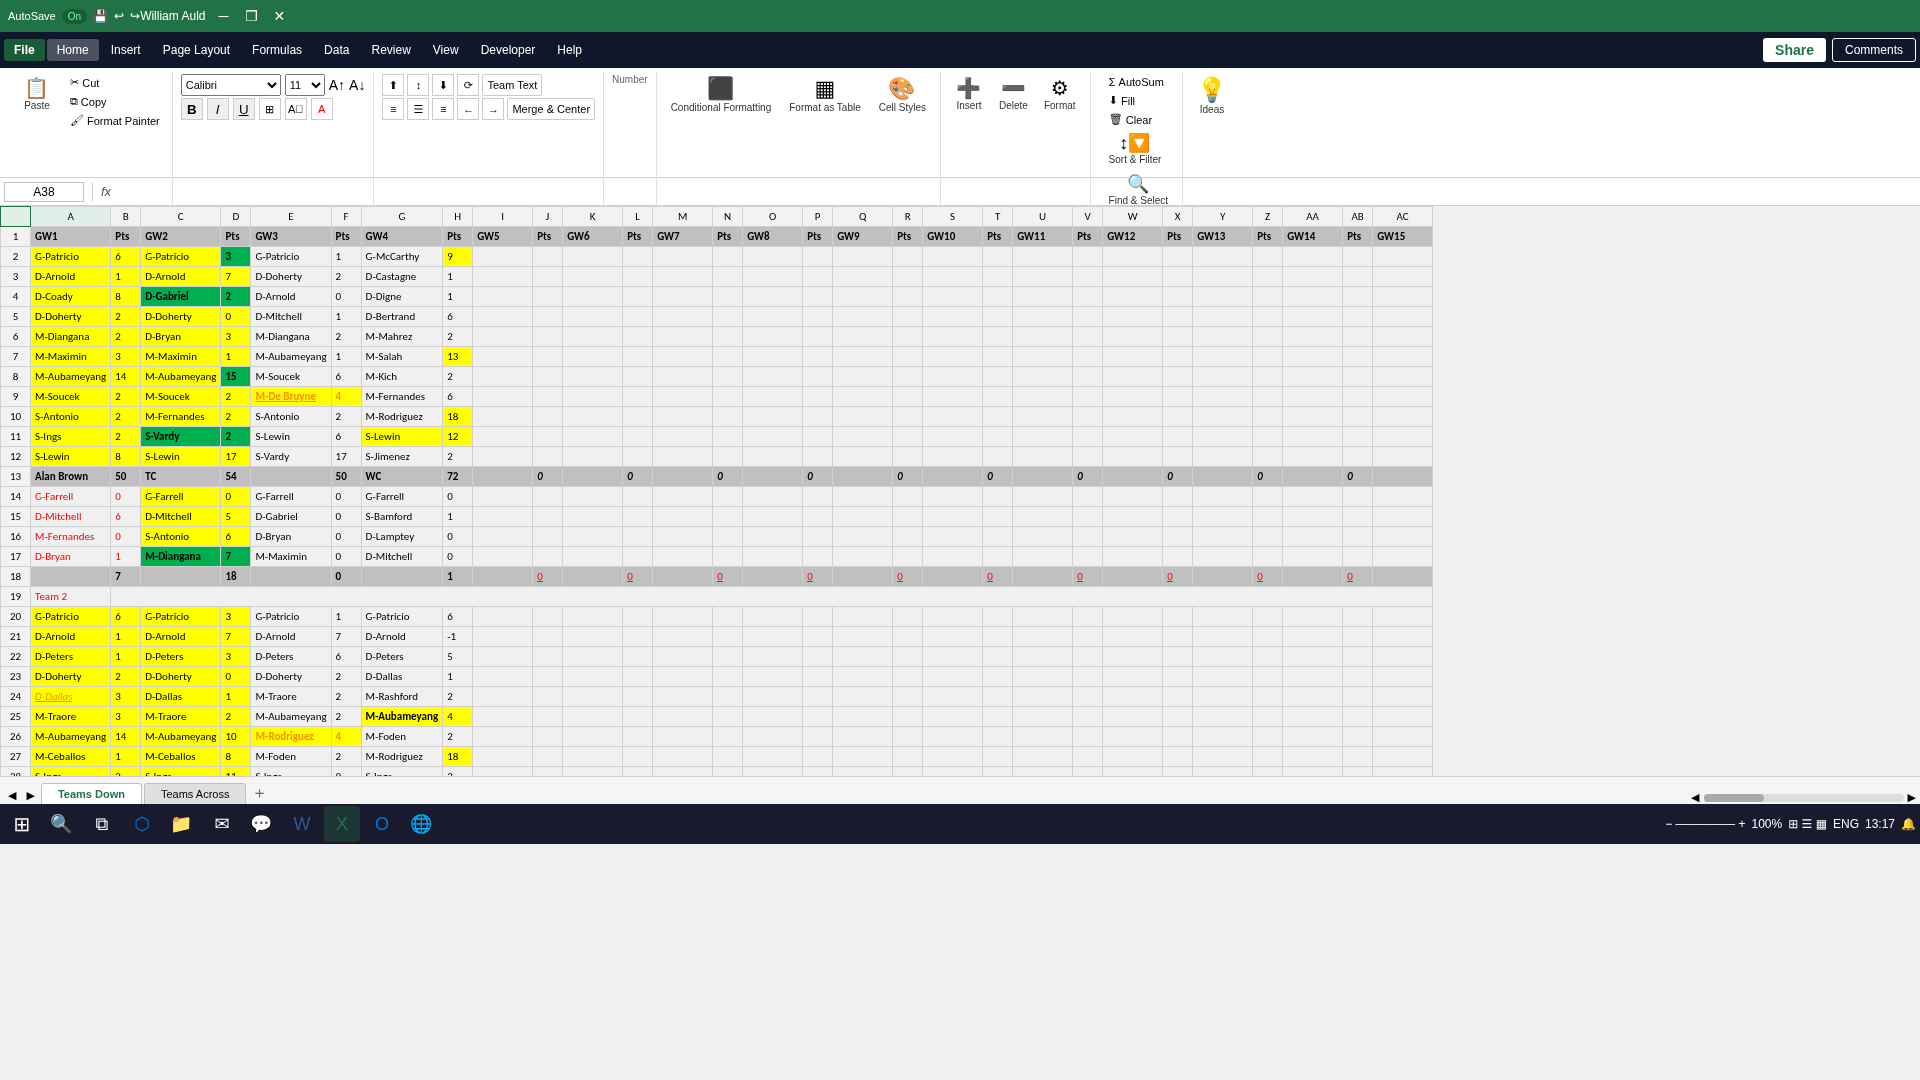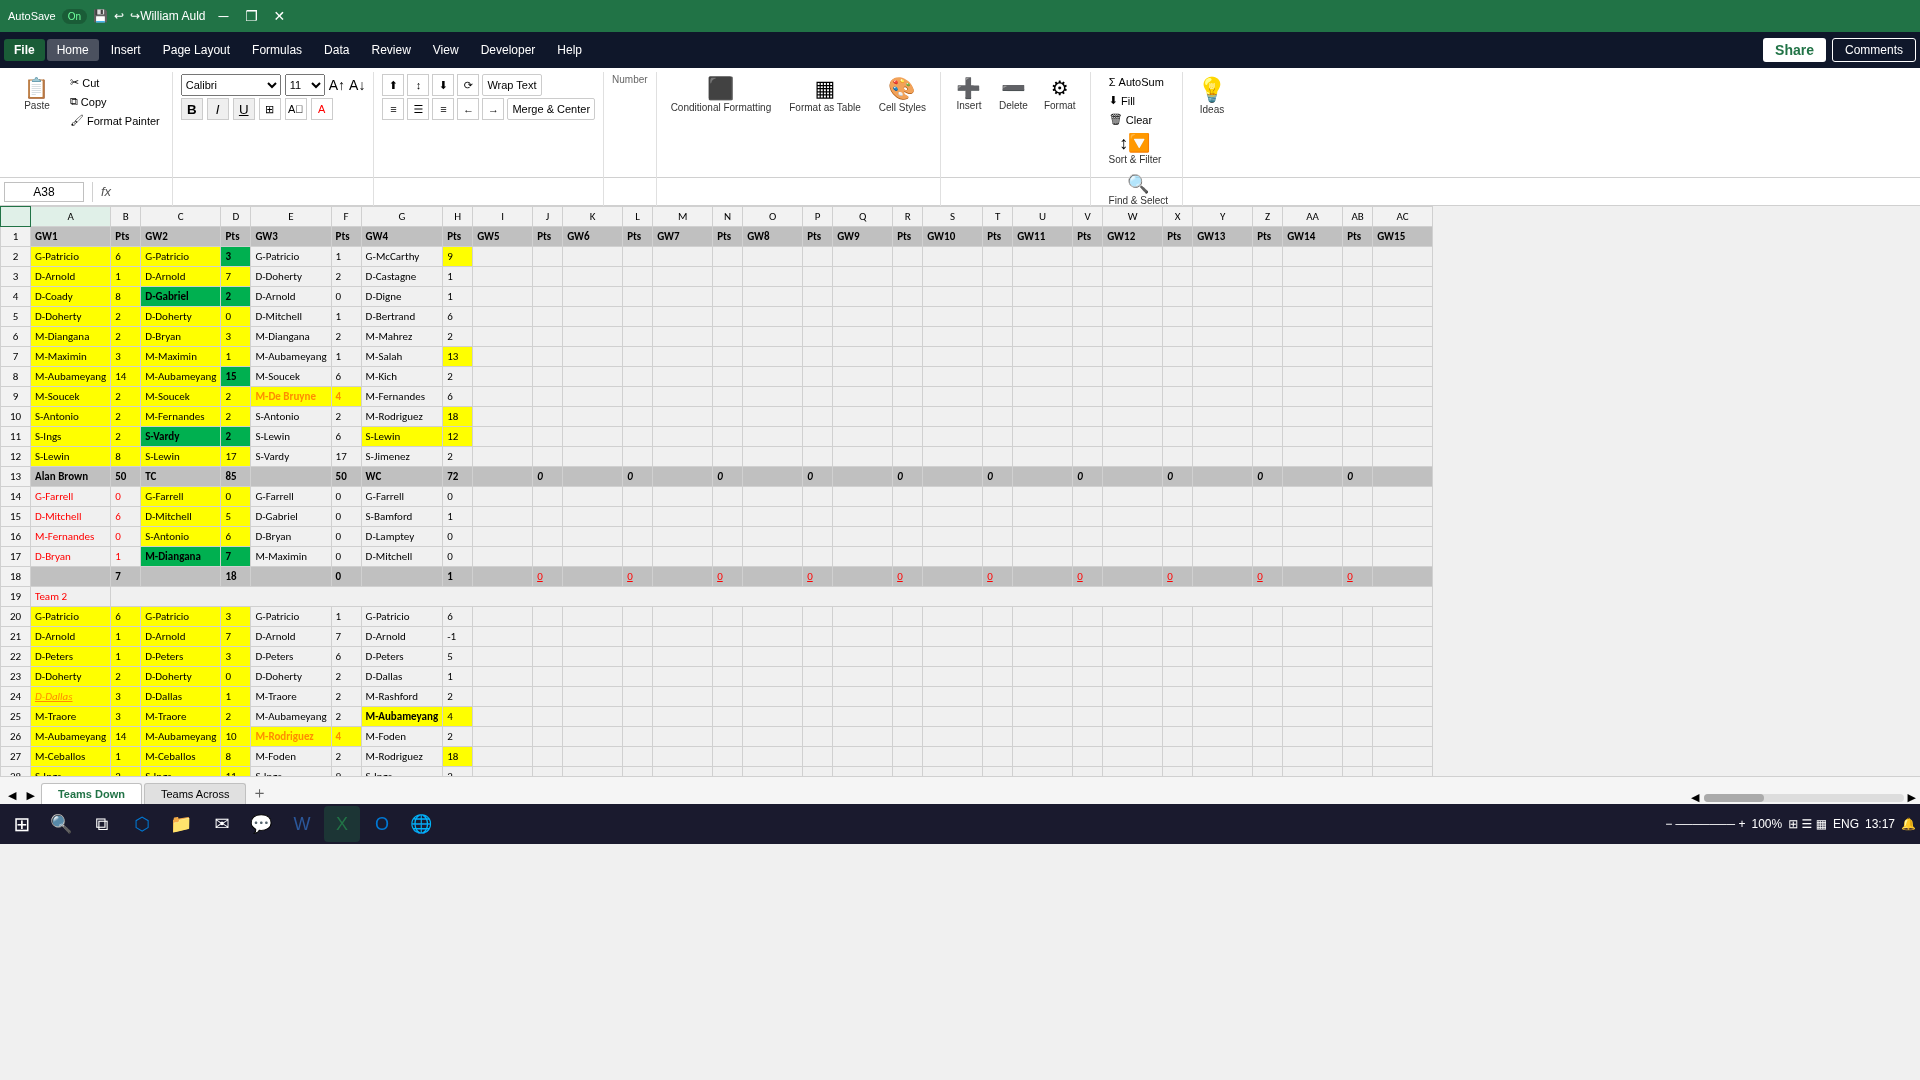--- a/index.html
+++ b/index.html
@@ -313,21 +313,21 @@
       <div class="ribbon-group-label">Font</div>
     </div>
 
     <div class="ribbon-group">
       <div class="ribbon-group-content" style="flex-direction:column; gap:2px; align-items:flex-start;">
         <div style="display:flex;gap:3px;">
           <span style="cursor:pointer;border:1px solid #ccc;width:22px;height:22px;display:flex;align-items:center;justify-content:center;">⬆</span>
           <span style="cursor:pointer;border:1px solid #ccc;width:22px;height:22px;display:flex;align-items:center;justify-content:center;">↕</span>
           <span style="cursor:pointer;border:1px solid #ccc;width:22px;height:22px;display:flex;align-items:center;justify-content:center;">⬇</span>
           <span style="cursor:pointer;border:1px solid #ccc;width:22px;height:22px;display:flex;align-items:center;justify-content:center;">⟳</span>
-          <div class="ribbon-btn-small" style="border:1px solid #ccc;padding:2px 4px;">Wrap Text</div>
+          <div class="ribbon-btn-small" style="border:1px solid #ccc;padding:2px 4px;">Team Text</div>
         </div>
         <div style="display:flex;gap:3px;">
           <span style="cursor:pointer;border:1px solid #ccc;width:22px;height:22px;display:flex;align-items:center;justify-content:center;">≡</span>
           <span style="cursor:pointer;border:1px solid #ccc;width:22px;height:22px;display:flex;align-items:center;justify-content:center;">☰</span>
           <span style="cursor:pointer;border:1px solid #ccc;width:22px;height:22px;display:flex;align-items:center;justify-content:center;">≡</span>
           <span style="cursor:pointer;border:1px solid #ccc;width:22px;height:22px;display:flex;align-items:center;justify-content:center;">←</span>
           <span style="cursor:pointer;border:1px solid #ccc;width:22px;height:22px;display:flex;align-items:center;justify-content:center;">→</span>
           <div class="ribbon-btn-small" style="border:1px solid #ccc;padding:2px 4px;">Merge &amp; Center</div>
         </div>
       </div>
@@ -714,21 +714,21 @@
             <td></td>
             <td></td>
         </tr>
 
         <tr>
           <td class="row-header">9</td>
           <td style="background:#FFFF00;">M-Soucek</td>
           <td style="background:#FFFF00;">2</td>
           <td style="background:#FFFF00;">M-Soucek</td>
           <td style="background:#FFFF00;">2</td>
-          <td style="background:#FFFF00;color:#FF8C00;font-weight:bold;">M-De Bruyne</td>
+          <td style="background:#FFFF00;color:#FF8C00;font-weight:bold;text-decoration:underline;">M-De Bruyne</td>
           <td style="background:#FFFF00;color:#FF8C00;font-weight:bold;">4</td>
           <td>M-Fernandes</td>
           <td>6</td>
           <td></td>
             <td></td>
             <td></td>
             <td></td>
             <td></td>
             <td></td>
             <td></td>
@@ -845,21 +845,21 @@
             <td></td>
             <td></td>
             <td></td>
         </tr>
 
         <tr>
           <td class="row-header">13</td>
           <td style="background:#C0C0C0;font-weight:bold;">Alan Brown</td>
           <td style="background:#C0C0C0;font-weight:bold;">50</td>
           <td style="background:#C0C0C0;font-weight:bold;">TC</td>
-          <td style="background:#C0C0C0;font-weight:bold;">85</td>
+          <td style="background:#C0C0C0;font-weight:bold;">54</td>
           <td style="background:#C0C0C0;font-weight:bold;"></td>
           <td style="background:#C0C0C0;font-weight:bold;">50</td>
           <td style="background:#C0C0C0;font-weight:bold;">WC</td>
           <td style="background:#C0C0C0;font-weight:bold;">72</td>
           <td style="background:#C0C0C0;font-weight:bold;"></td>
           <td style="background:#C0C0C0;font-weight:bold;font-style:italic;">0</td>
           <td style="background:#C0C0C0;font-weight:bold;"></td>
           <td style="background:#C0C0C0;font-weight:bold;font-style:italic;">0</td>
           <td style="background:#C0C0C0;font-weight:bold;"></td>
           <td style="background:#C0C0C0;font-weight:bold;font-style:italic;">0</td>

